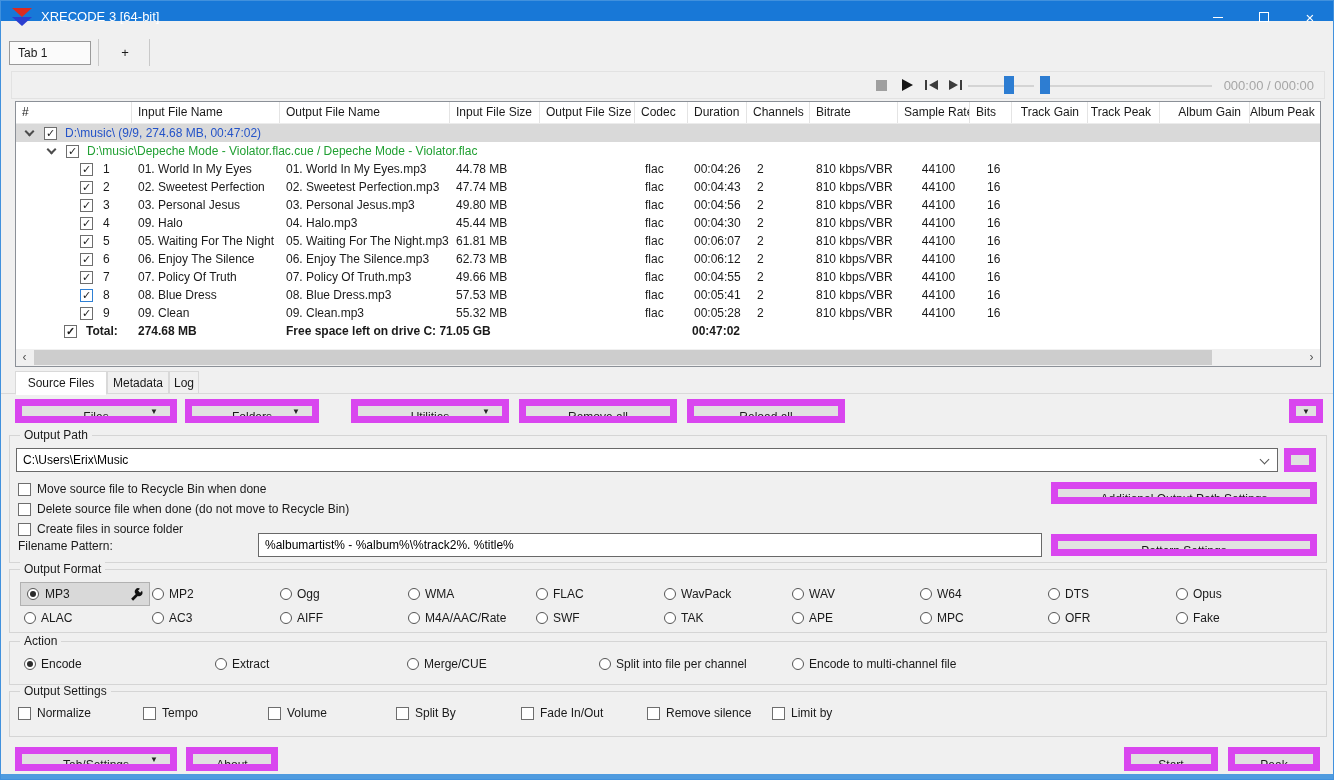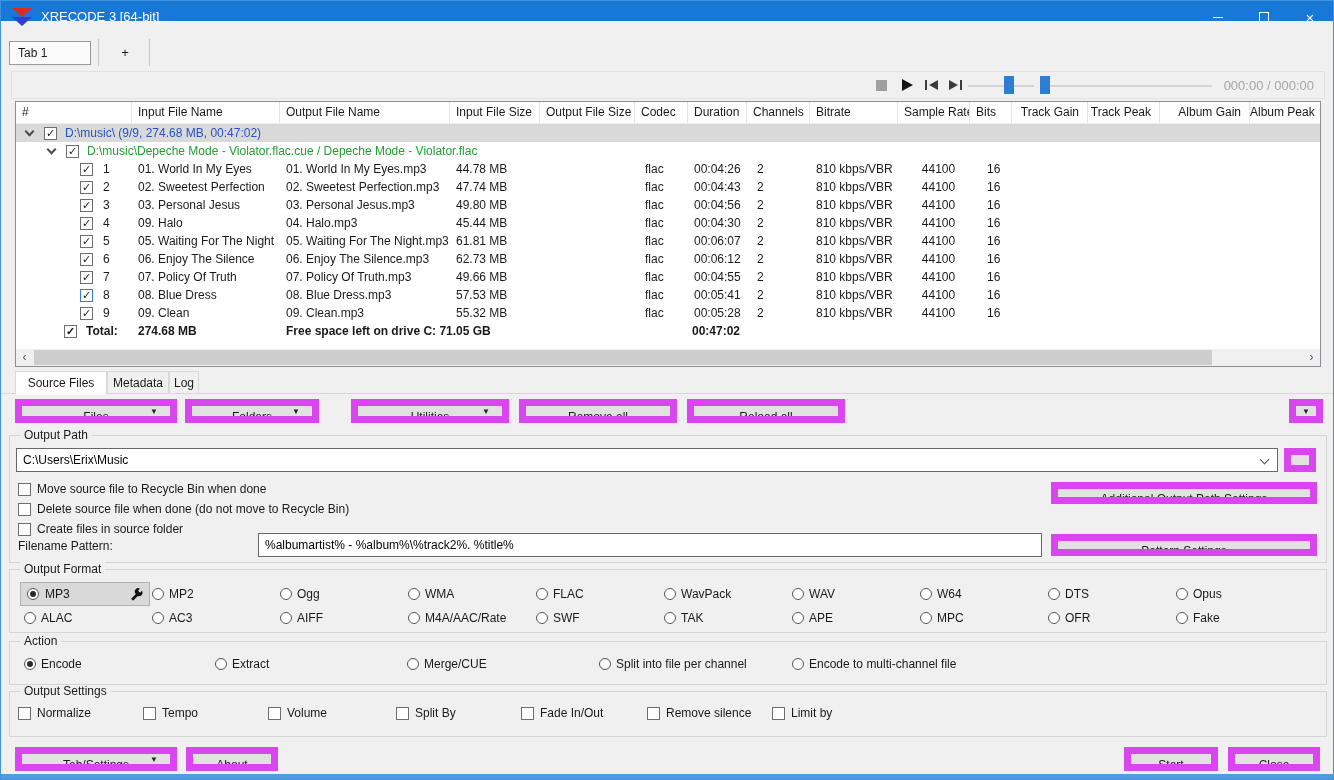--- a/index.html
+++ b/index.html
@@ -563,17 +563,17 @@
     <span class="cap">Tab/Settings</span>
       <span class="dd">▼</span>
   </div>
   <div class="btn" style="left:185px; top:746px; width:92px; height:24px">
     <span class="cap">About</span>
   </div>
   <div class="btn" style="left:1123px; top:746px; width:94px; height:24px">
     <span class="cap">Start</span>
   </div>
   <div class="btn" style="left:1227px; top:746px; width:92px; height:24px">
-    <span class="cap">Close</span>
+    <span class="cap">Peak</span>
   </div>
 
   <div class="bottom-strip"></div>
 </div>
 
 </body></html>

